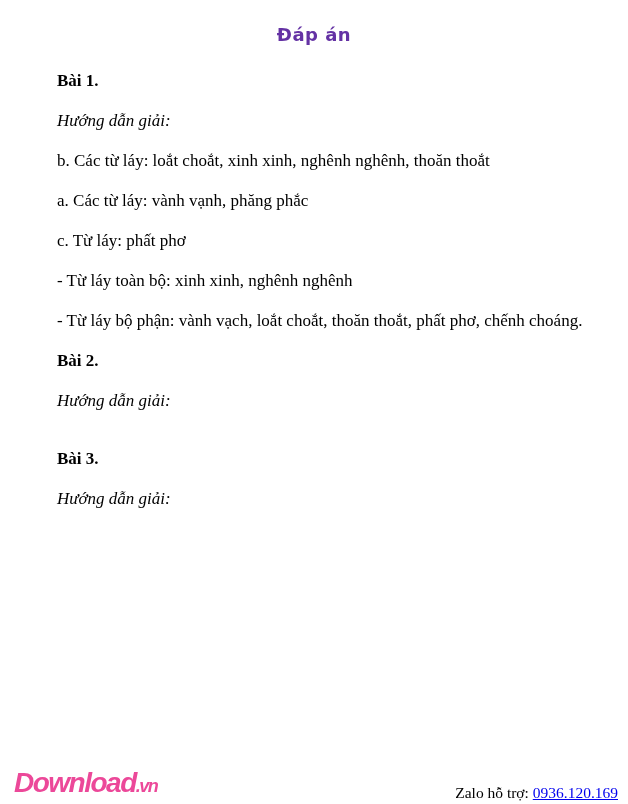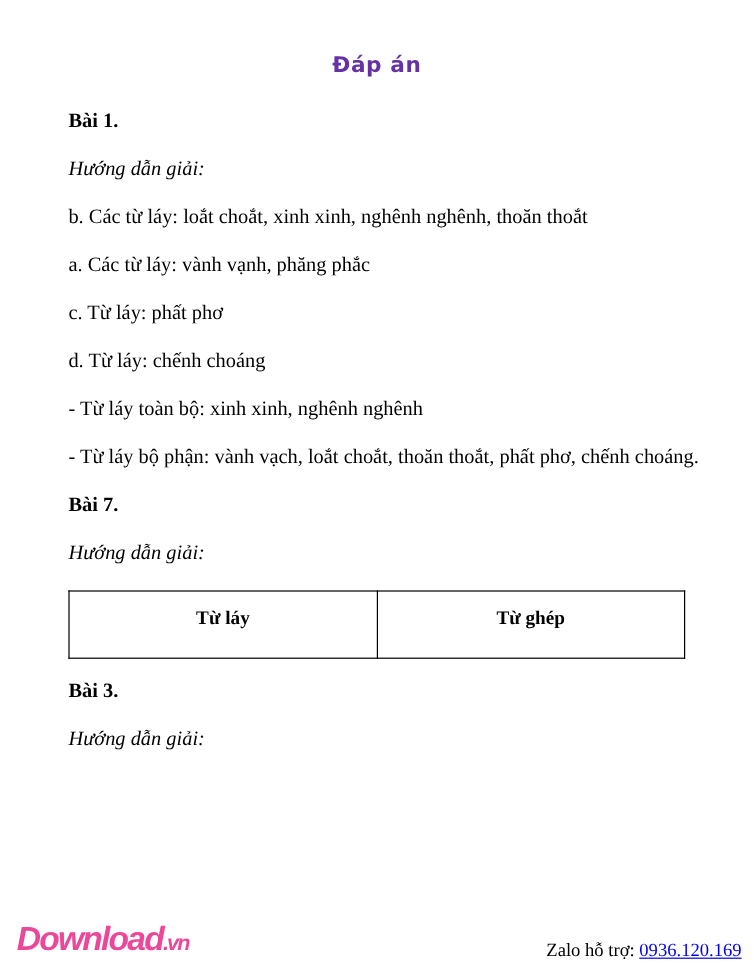--- a/index.html
+++ b/index.html
@@ -5,21 +5,21 @@
   * { box-sizing: border-box; margin: 0; padding: 0; }
   html, body { width: 628px; height: 804px; }
   body {
     background: #ffffff;
     font-family: "Liberation Serif", serif;
     color: #000000;
     position: relative;
     overflow: hidden;
   }
   .page {
-    padding: 44px 57px 0 57px;
+    padding: 24px 57px 0 57px;
   }
   .doc-title {
     text-align: center;
     font-family: "DejaVu Sans", sans-serif;
     font-weight: 700;
     font-size: 18px;
     line-height: 21px;
     color: #6432A4;
     letter-spacing: 0.5px;
     margin-bottom: 27px;
@@ -95,33 +95,28 @@
 <div class="page">
 
   <div class="doc-title">Đáp án</div>
 
   <p class="line heading">Bài 1.</p>
   <p class="line guide">Hướng dẫn giải:</p>
 
   <p class="line">b. Các từ láy: loắt choắt, xinh xinh, nghênh nghênh, thoăn thoắt</p>
   <p class="line">a. Các từ láy: vành vạnh, phăng phắc</p>
   <p class="line">c. Từ láy: phất phơ</p>
-  <p class="line">d. Từ láy: chếnh choáng</p>
   <p class="line">- Từ láy toàn bộ: xinh xinh, nghênh nghênh</p>
   <p class="line">- Từ láy bộ phận: vành vạch, loắt choắt, thoăn thoắt, phất phơ, chếnh choáng.</p>
 
-  <p class="line heading">Bài 7.</p>
+  <p class="line heading">Bài 2.</p>
   <p class="line guide">Hướng dẫn giải:</p>
 
   <table class="answer-table">
     <tbody>
-        <tr>
-      <th>Từ láy</th>
-      <th>Từ ghép</th>
-    </tr>
   </tbody>
     </table>
 
   <p class="line heading">Bài 3.</p>
   <p class="line guide">Hướng dẫn giải:</p>
 
 </div>
 
 <div class="footer">
   <div class="logo">

